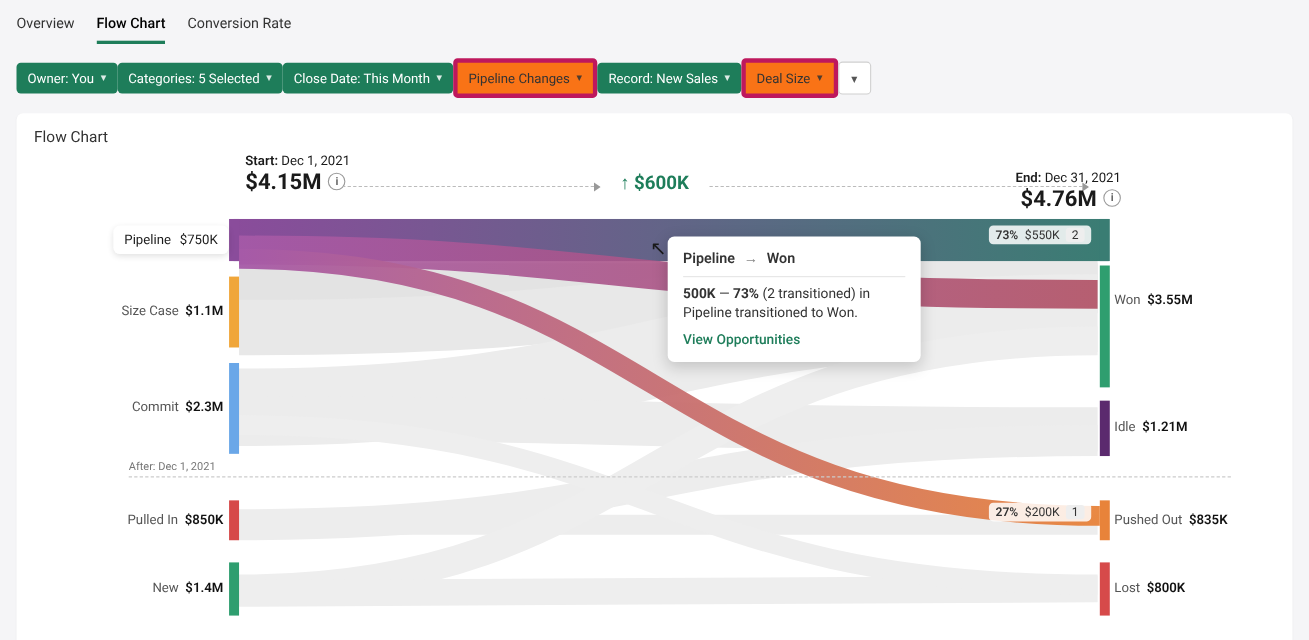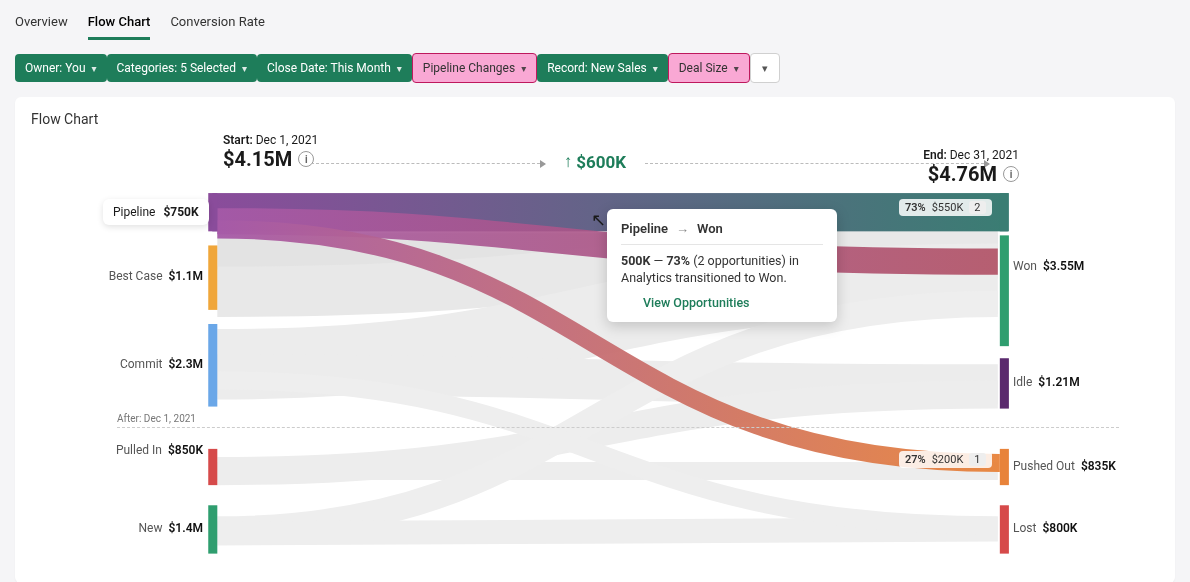--- a/index.html
+++ b/index.html
@@ -14,21 +14,21 @@
   h1.title { font-size: 20px; font-weight: 600; margin: 0 0 8px 0; }
   .tabs { display: flex; gap: 20px; border-bottom: 1px solid transparent; margin-bottom: 12px; }
   .tab { padding: 4px 0 8px 0; font-size: 13px; color: #333; cursor: pointer; }
   .tab.active { color: #000; border-bottom: 3px solid #1e7d5a; font-weight: 500; }
   .filters { display: flex; gap: 0; margin-bottom: 14px; align-items: center; }
   .chip {
     display: inline-flex; align-items: center; gap: 6px;
     background: #1e7d5a; color: #fff; border-radius: 4px;
     padding: 7px 10px; font-size: 12px; cursor: pointer;
   }
-  .chip.light { background: #f9a8d4; color: #333; border: 1px solid #be185d; }
+  .chip.light { background: #f97316; color: #333; border: 4px solid #be185d; }
   .chip .chev { font-size: 10px; opacity: .85; }
   .more-btn {
     display:inline-flex; align-items:center; justify-content:center;
     width:30px; height:30px; border:1px solid #d0d0d0; border-radius:4px;
     background:#fff; cursor:pointer;
   }
   .card {
     background: #fff; border-radius: 6px; padding: 14px 16px 20px 16px;
     box-shadow: 0 1px 2px rgba(0,0,0,.04);
   }
@@ -88,21 +88,21 @@
   .endcap .cnt{background:#eee;border-radius:3px;padding:0 5px;}
 
   
   .tooltip {
     position:absolute; background:#fff; border-radius:6px; box-shadow:0 4px 14px rgba(0,0,0,.18);
     padding:12px 14px; width:230px; font-size:12.5px; color:#333;
   }
   .tooltip .hd { font-weight:600; font-size:13px; display:flex; align-items:center; gap:8px; border-bottom:1px solid #e5e5e5; padding-bottom:8px; margin-bottom:8px;}
   .tooltip .arr { color:#888; }
   .tooltip .line { margin-bottom:8px; line-height:1.35;}
-  .tooltip a { color:#1e7d5a; text-decoration:none; font-weight:500; cursor:pointer;margin-left:22px;}
+  .tooltip a { color:#1e7d5a; text-decoration:none; font-weight:500; cursor:pointer;}
   .cursor-icon { position:absolute; font-size:18px; pointer-events:none; }
   svg { position:absolute; inset:0; }
 </style>
 </head>
 <body>
 
 <div class="page">
 
   <div class="tabs">
     <div class="tab">Overview</div>
@@ -207,32 +207,32 @@
 
         <rect x="962" y="10" width="9" height="38" fill="#3a7d73"></rect>
         <rect x="962" y="52" width="9" height="110" fill="#2f9e6f"></rect>
         <rect x="962" y="174" width="9" height="50" fill="#5b2a6e"></rect>
         <rect x="962" y="264" width="9" height="36" fill="#e8833a"></rect>
         <rect x="962" y="320" width="9" height="48" fill="#d64a4a"></rect>
       </svg>
 
       <div class="pipeline-card" style="left:72px; top:16px;">
         <span class="nm">Pipeline</span>
-        <span class="val" style="font-weight:700">$750K</span>
+        <span class="val" style="font-weight:400">$750K</span>
       </div>
 
       <div class="node-label left" style="right:calc(100% - 172px); top:86px;">
-          <span class="nm">Best Case</span>
+          <span class="nm">Size Case</span>
           <span class="val">$1.1M</span>
         </div>
       <div class="node-label left" style="right:calc(100% - 172px); top:174px;">
           <span class="nm">Commit</span>
           <span class="val">$2.3M</span>
         </div>
-      <div class="node-label left" style="right:calc(100% - 172px); top:260px;">
+      <div class="node-label left" style="right:calc(100% - 172px); top:276px;">
           <span class="nm">Pulled In</span>
           <span class="val">$850K</span>
         </div>
       <div class="node-label left" style="right:calc(100% - 172px); top:338px;">
           <span class="nm">New</span>
           <span class="val">$1.4M</span>
         </div>
 
       <div class="node-label" style="left:982px; top:76px;">
           <span class="nm">Won</span>
@@ -267,19 +267,19 @@
 
       <div class="cursor-icon" style="left:560px; top:26px;">↖</div>
 
       <div class="tooltip" style="left:576px; top:26px;">
         <div class="hd">
           <span>Pipeline</span>
           <span class="arr">→</span>
           <span>Won</span>
         </div>
         <div class="line">
-          <b>500K</b> — <b>73%</b> (<span>2</span><span> opportunities) in Analytics transitioned to Won.</span>
+          <b>500K</b> — <b>73%</b> (<span>2</span><span> transitioned) in Pipeline transitioned to Won.</span>
         </div>
         <a>View Opportunities</a>
       </div>
     </div>
   </div>
 </div>
 
 </body></html>

